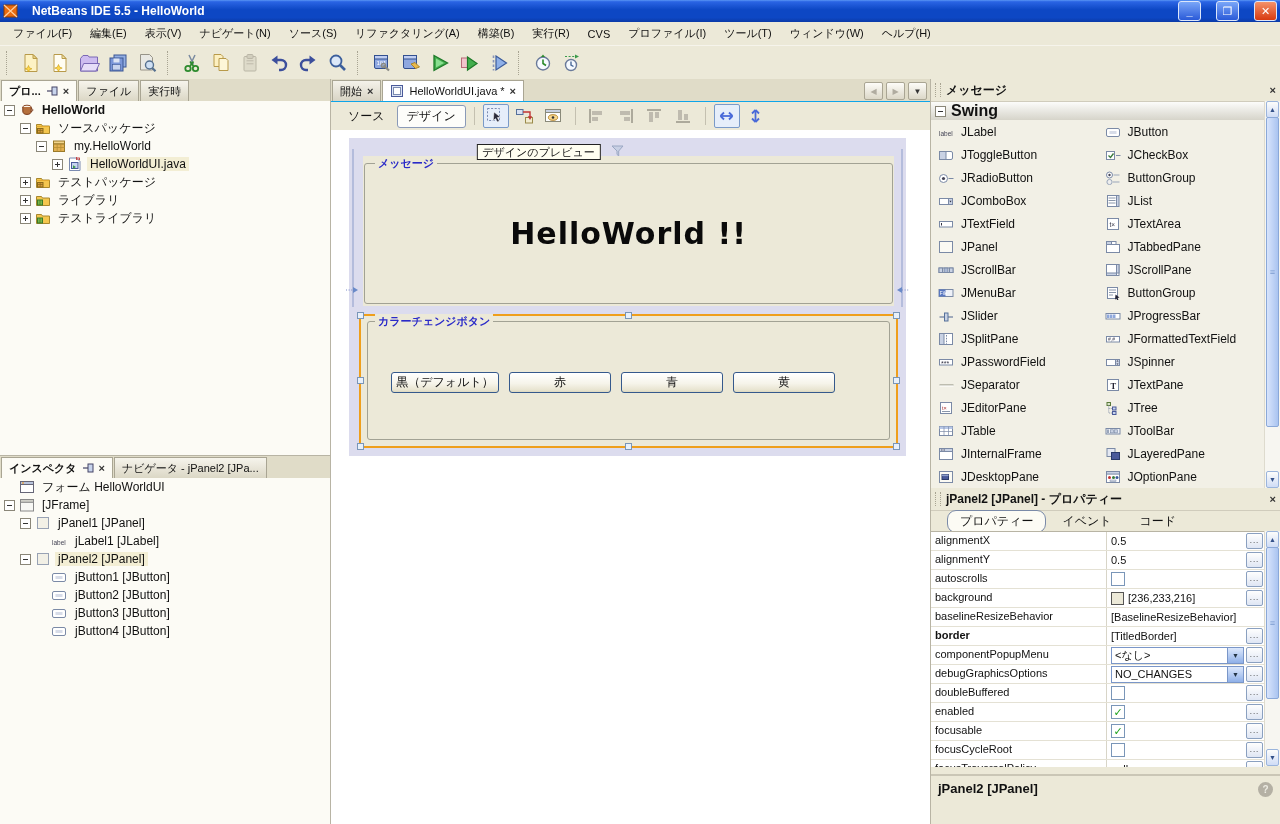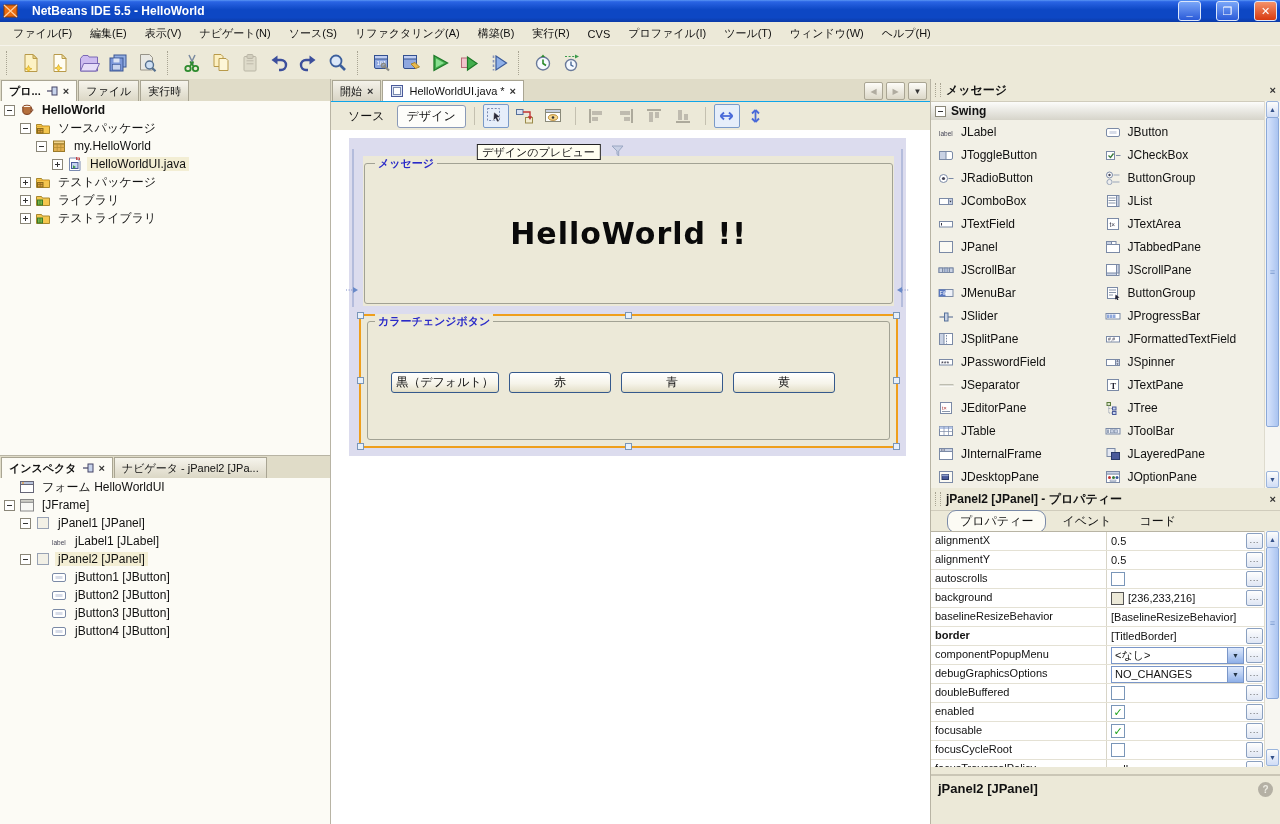--- a/index.html
+++ b/index.html
@@ -90,21 +90,21 @@
     display:flex;align-items:center;justify-content:center;white-space:nowrap}
   .hd{position:absolute;width:7px;height:7px;background:#e8f0fa;border:1px solid #7a96b8;box-sizing:border-box;z-index:5}
 
   
   .palette{position:absolute;top:0;left:0;right:0;height:409px;background:#f2f0e4;border-bottom:2px solid #c8c4b4}
   .p-header,.pr-header{height:22px;background:#ece9d8;border-bottom:1px solid #d0ccbc;display:flex;align-items:center;
     font-weight:bold;font-size:12px;padding:0 4px;gap:5px}
   .grip-v{width:4px;height:14px;border-left:1px dotted #a8a492;border-right:1px dotted #a8a492}
   .hd-spacer{flex:1}
   .p-cat{height:18px;background:linear-gradient(#fcfcfa,#d6d4ca);border-bottom:1px solid #b8b4a4;
-    display:flex;align-items:center;gap:5px;padding-left:4px;font-weight:bold;font-size:12px;margin-right:16px}
+    display:flex;align-items:center;gap:5px;padding-left:4px;font-weight:bold;font-size:16px;margin-right:16px}
   .p-grid{position:absolute;top:41px;bottom:0;left:0;right:16px;display:grid;grid-template-columns:1fr 1fr;
     grid-auto-rows:23px;align-items:center;background:#f2f0e6}
   .p-item{display:flex;align-items:center;gap:6px;padding-left:7px;font-size:12px;white-space:nowrap}
 
   
   .sb{position:absolute;width:16px;background:#f7f6f1;border-left:1px solid #dedbce;box-sizing:border-box}
   .sb .up,.sb .dn{position:absolute;left:1px;right:1px;height:15px;background:linear-gradient(#fdfdfb,#cfdcf6);
     border:1px solid #9ab4dc;border-radius:2px;color:#33518a;font-size:7px;display:flex;align-items:center;justify-content:center}
   .sb .up{top:0}.sb .dn{bottom:0}
   .sb .thumb{position:absolute;left:1px;right:1px;background:linear-gradient(90deg,#d8e4fc,#aac4f0);

